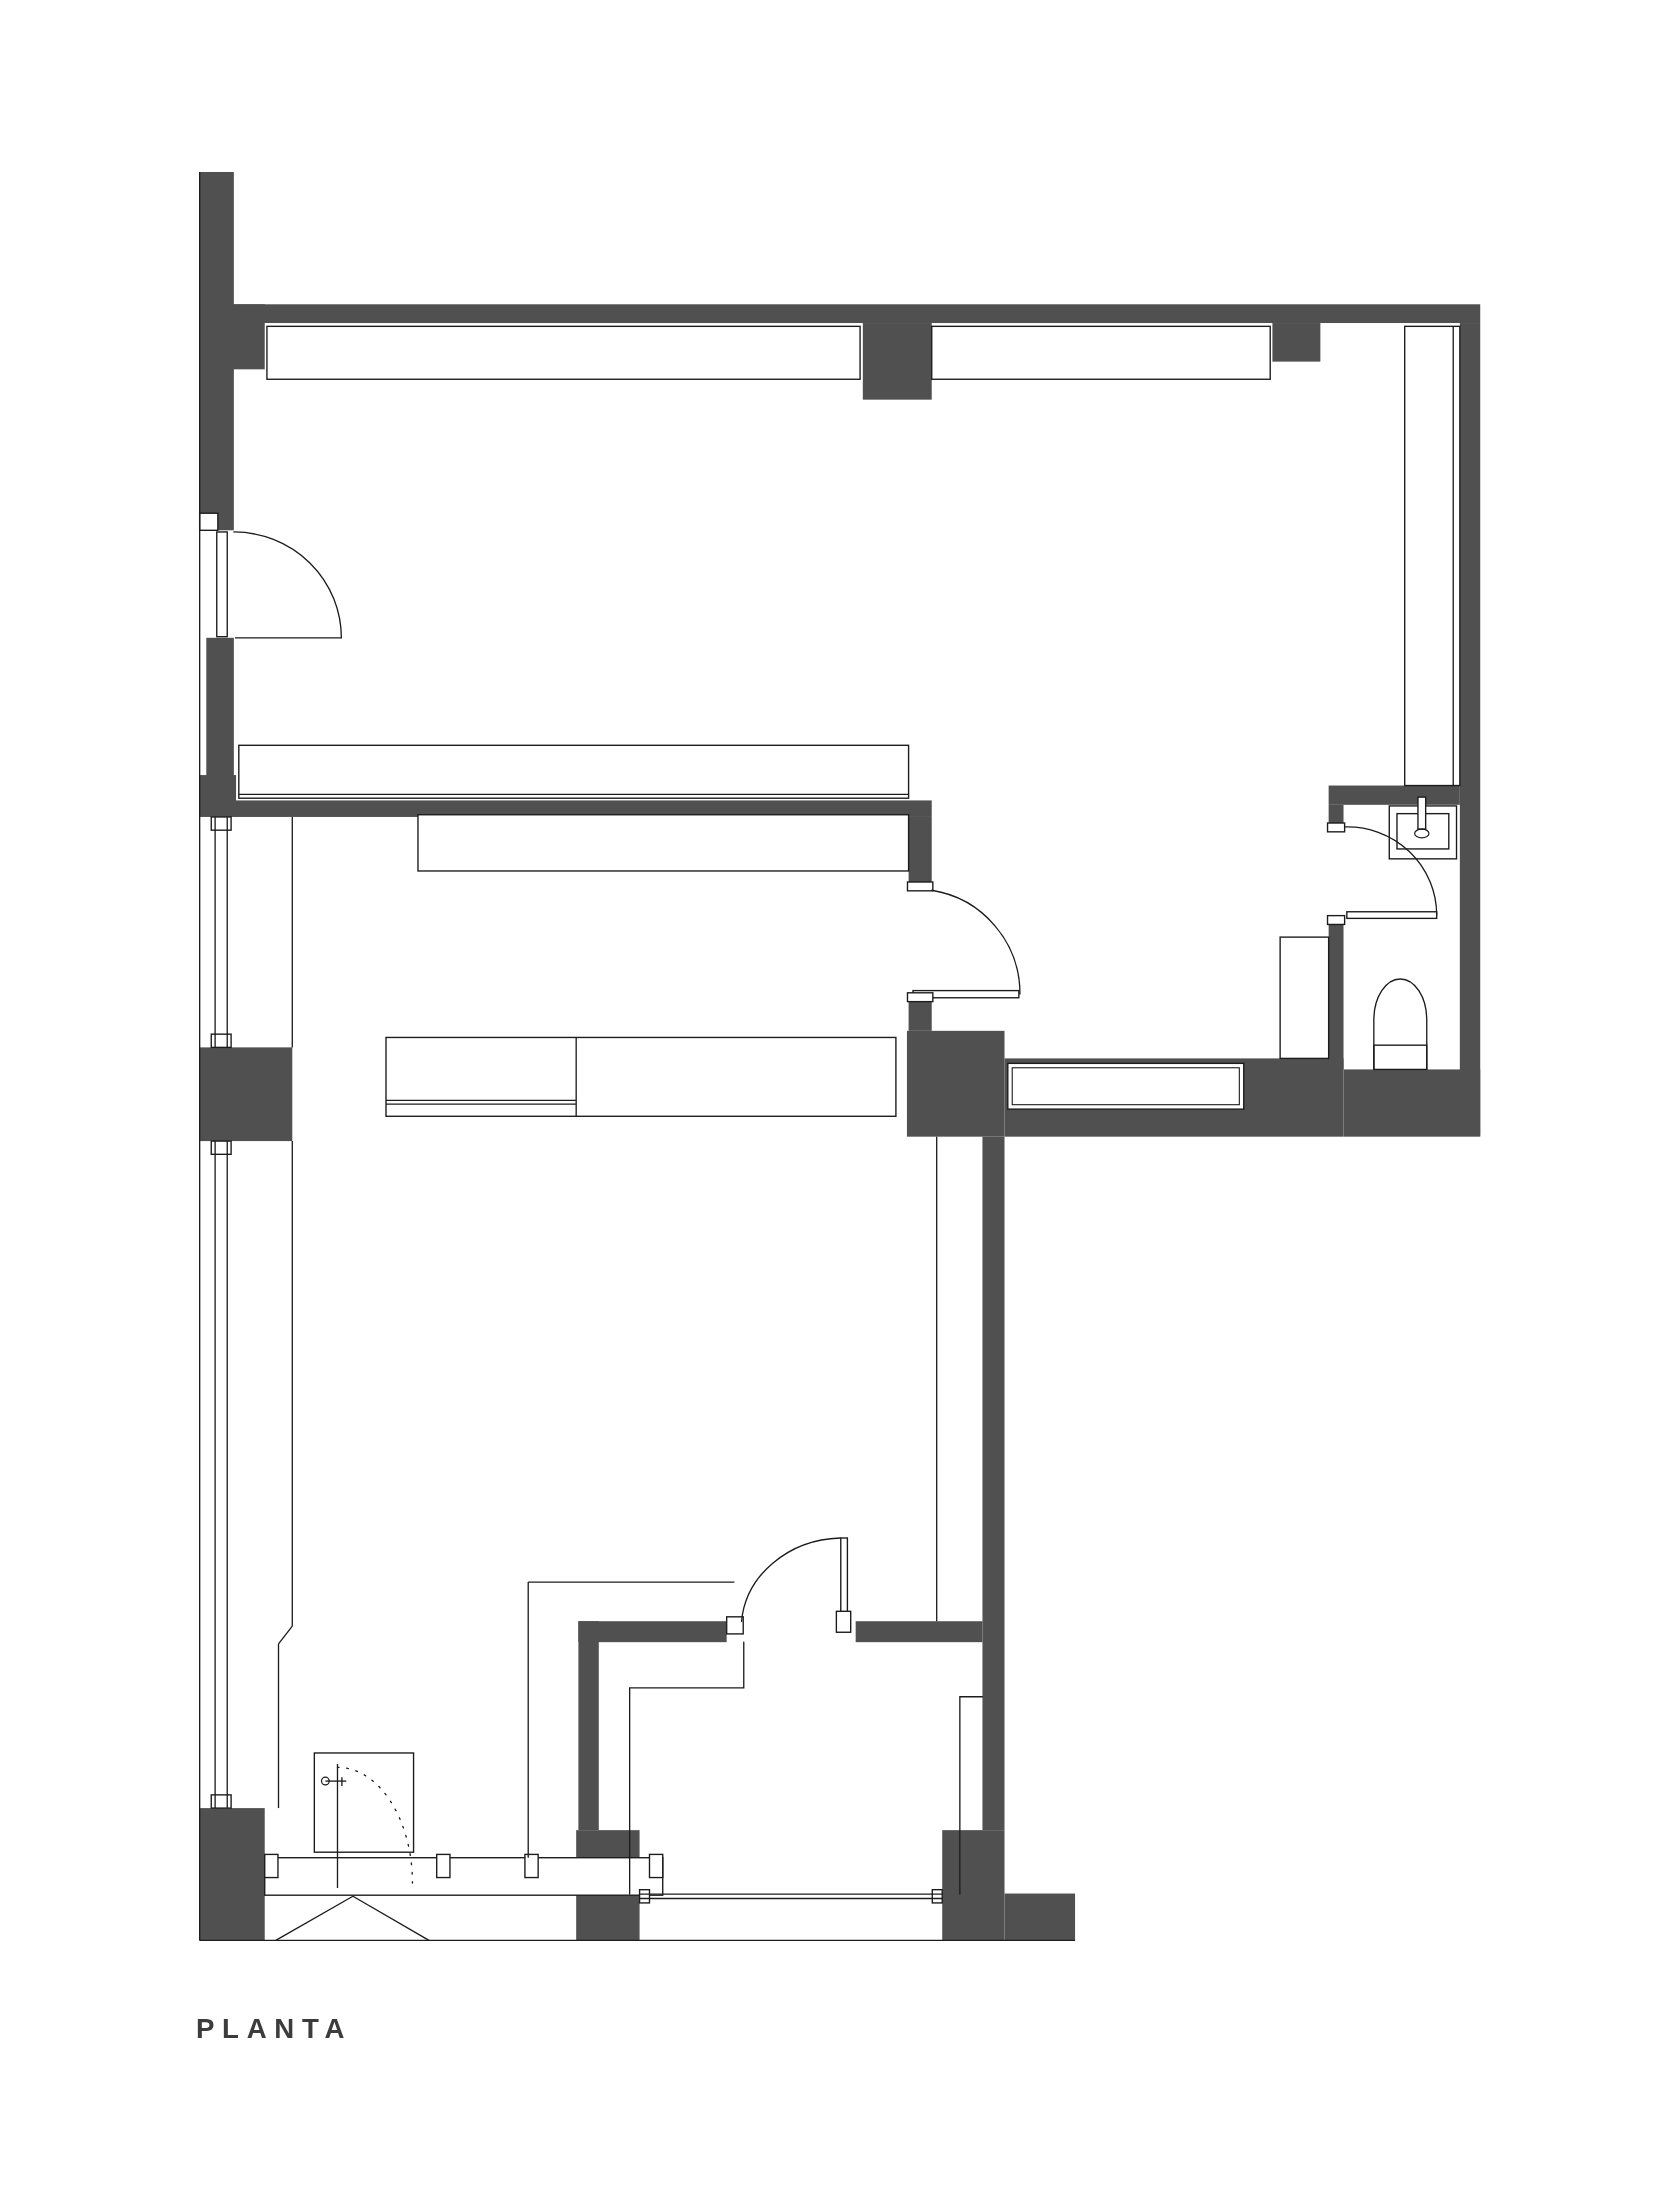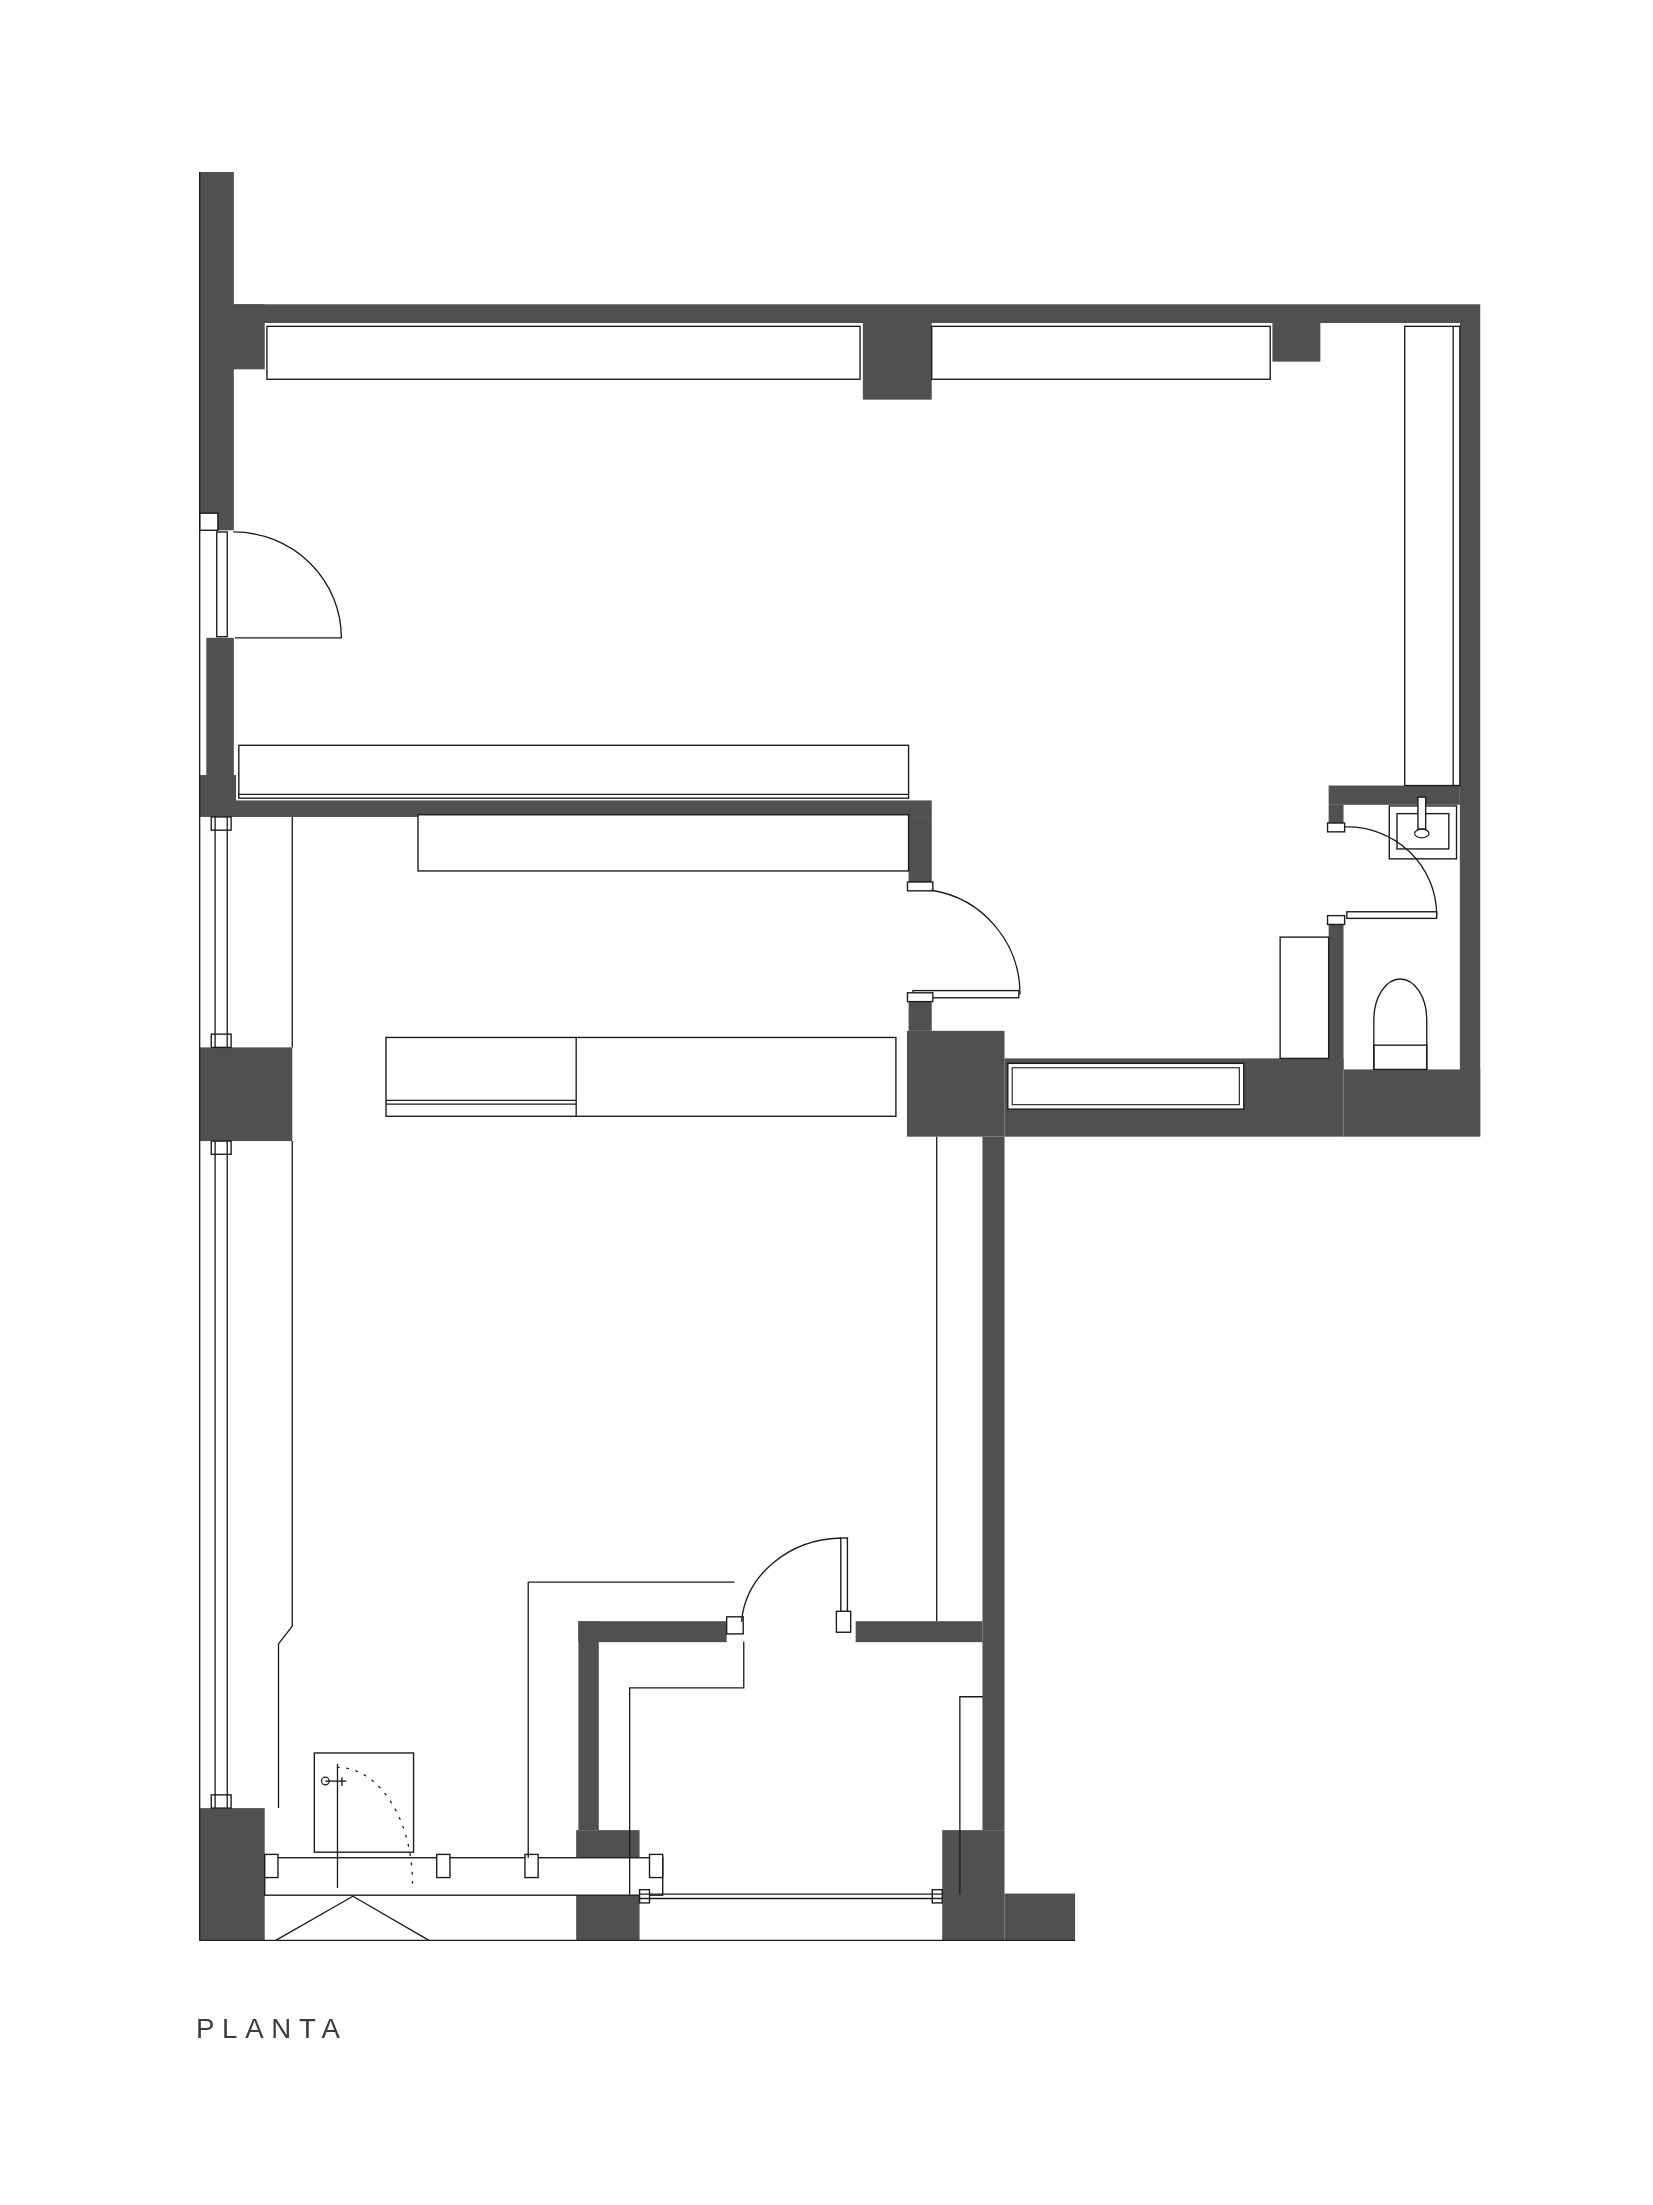--- a/index.html
+++ b/index.html
@@ -2,21 +2,21 @@
 <html style="font-size:8.8px"><head>
 <meta charset="utf-8">
 <style>
   html,body{margin:0;padding:0;background:#ffffff;}
   body{width:1654px;height:2205px;position:relative;font-family:"Liberation Sans",sans-serif;}
   #plan-wrap{position:absolute;left:0;top:0;width:1654px;height:2205px;}
   svg{display:block;}
   .plan-title{
     position:absolute;left:196px;top:2013px;
     font-size:27.6px;letter-spacing:7.7px;color:#3c3c3c;
-    font-weight:400;font-family:"Liberation Sans",sans-serif;
+    font-weight:700;font-family:"Liberation Sans",sans-serif;
   }
 </style>
 </head>
 <body>
 
 <div id="plan-wrap">
   <svg id="plan-svg" width="1654" height="2205" viewBox="0 0 3000 4000" xmlns="http://www.w3.org/2000/svg">
       <rect x="0" y="0" width="3000" height="4000" fill="#ffffff"></rect>
       <rect x="362" y="312" width="62" height="650" fill="#505050" stroke="none"></rect>
       <rect x="362" y="552" width="118" height="118" fill="#505050" stroke="none"></rect>

